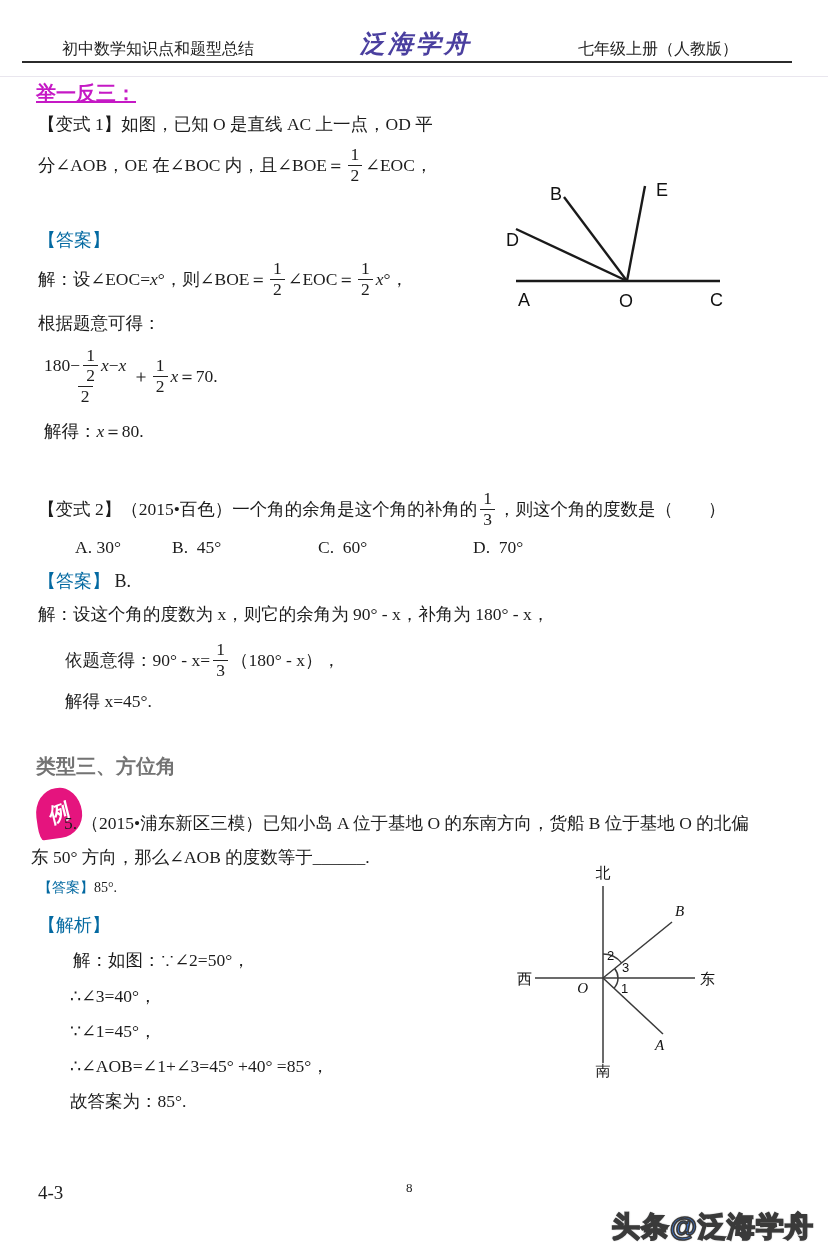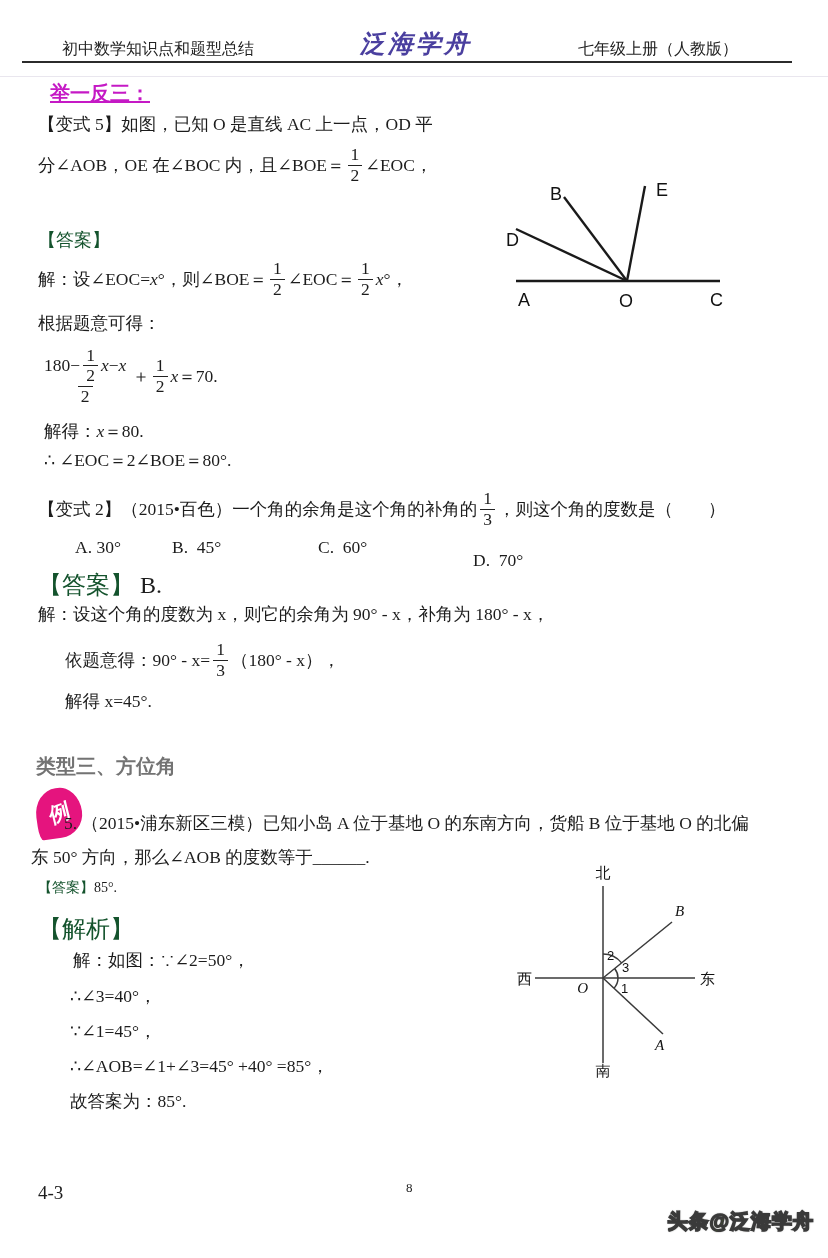--- a/index.html
+++ b/index.html
@@ -9,59 +9,59 @@
   
   .hdr{position:absolute;left:62px;right:90px;top:30px;height:30px;display:flex;
        justify-content:space-between;align-items:flex-end;}
   .hdr-left,.hdr-right{font-size:16px;color:#222;}
   .hdr-center{font-size:25px;color:#4a3f9f;font-weight:bold;font-style:italic;letter-spacing:3px;}
   .hdr-rule{position:absolute;left:22px;right:36px;top:61px;border-top:2.5px solid #2b2b2b;}
   .hdr-rule2{position:absolute;left:0px;right:0px;top:76px;border-top:1px solid #e9e6ee;}
   
   .h-magenta{color:#c519c5;font-weight:bold;font-size:20px;text-decoration:underline;font-family:"Liberation Sans",sans-serif;}
   .h-orange{color:#737373;font-weight:bold;font-size:20px;font-family:"Liberation Sans",sans-serif;}
-  .lbl{color:#14532d;}
+  .lbl{color:#0369a1;}
   
   .rich{display:flex;align-items:center;white-space:pre;}
   .frac{display:inline-flex;flex-direction:column;align-items:center;margin:0 3px;line-height:1.12;text-align:center;}
   .frac .num,.frac .den{display:flex;align-items:center;justify-content:center;white-space:pre;padding:0 3px;}
   .frac .den{border-top:1.5px solid #222;}
   i{font-style:italic;}
   
   .badge{position:absolute;left:36px;top:788px;width:46px;height:50px;background:#e5147e;
          border-radius:52% 48% 54% 10% / 55% 55% 50% 30%;transform:rotate(-8deg);
          display:flex;align-items:center;justify-content:center;}
   .badge span{color:#fff;font-weight:bold;font-size:21px;transform:rotate(-14deg) skewX(-8deg);
               font-family:"Liberation Sans",sans-serif;}
   
   .foot-left{font-size:19px;text-align:center;}
   .foot-page{font-size:13px;}
-  .watermark{font-family:"Liberation Sans",sans-serif;font-weight:bold;font-size:20px;color:#4d7c0f;
+  .watermark{font-family:"Liberation Sans",sans-serif;font-weight:bold;font-size:28px;color:#3b82f6;
              -webkit-text-stroke:1.6px #3a3a3a;letter-spacing:1px;
              text-shadow:0 0 2px #444, 0 0 1px #444;}
   svg text{font-family:"Liberation Sans",sans-serif;fill:#111;}
   svg .ser{font-family:"Liberation Serif",serif;font-style:italic;}
   svg .cjk{font-family:"Liberation Serif",serif;font-style:normal;}
 </style>
 </head>
 <body>
 
 <div class="page">
 
   <div class="hdr">
     <span class="hdr-left">初中数学知识点和题型总结</span>
     <span class="hdr-center">泛海学舟</span>
     <span class="hdr-right">七年级上册（人教版）</span>
   </div>
   <div class="hdr-rule"></div>
   <div class="hdr-rule2"></div>
 
-  <div class="abs h-magenta" style="left:50px;top:80px;font-family:Liberation Mono, monospace;">举一反三：</div>
+  <div class="abs h-magenta" style="left:36px;top:80px;font-family:Liberation Mono, monospace;">举一反三：</div>
 
-  <div class="abs" style="left:38px;top:112px;">【变式 5】如图，已知 O 是直线 AC 上一点，OD 平</div>
+  <div class="abs" style="left:38px;top:112px;">【变式 1】如图，已知 O 是直线 AC 上一点，OD 平</div>
   <div class="abs rich" style="left:38px;top:138px;height:54px;">分∠AOB，OE 在∠BOC 内，且∠BOE＝<span class="frac"><span class="num">1</span><span class="den">2</span></span>∠EOC，</div>
 
   <svg class="abs" style="left:498px;top:172px;" width="232" height="142" viewBox="0 0 232 142">
     <g stroke="#1a1a1a" stroke-width="2.4" fill="none">
       <line x1="18" y1="109" x2="222" y2="109"></line>
       <line x1="129" y1="109" x2="147" y2="14"></line>
       <line x1="129" y1="109" x2="66" y2="25"></line>
       <line x1="129" y1="109" x2="18" y2="57"></line>
     </g>
     <text x="52" y="28" font-size="18">B</text>
@@ -71,48 +71,47 @@
     <text x="121" y="135" font-size="18">O</text>
     <text x="212" y="134" font-size="18">C</text>
   </svg>
 
   <div class="abs lbl" style="left:38px;top:228px;font-size:18px;">【答案】</div>
 
   <div class="abs rich" style="left:38px;top:252px;height:54px;">解：设∠EOC=<i>x</i>°，则∠BOE＝<span class="frac"><span class="num">1</span><span class="den">2</span></span>∠EOC＝<span class="frac"><span class="num">1</span><span class="den">2</span></span><i>x</i>°，</div>
   <div class="abs" style="left:38px;top:311px;">根据题意可得：</div>
   <div class="abs rich" style="left:38px;top:339px;height:74px;"><span class="frac"><span class="num">180−<span class="frac"><span class="num">1</span><span class="den">2</span></span><i>x</i>−<i>x</i></span><span class="den">2</span></span>＋<span class="frac"><span class="num">1</span><span class="den">2</span></span><i>x</i>＝70.</div>
   <div class="abs rich" style="left:44px;top:418px;height:26px;">解得：<i>x</i>＝80.</div>
-  <div class="abs" style="left:44px;top:448px;">∴ ∠EOC＝2∠BOE＝80°.</div>
 
   <div class="abs rich" style="left:38px;top:484px;height:50px;">【变式 2】（2015•百色）一个角的余角是这个角的补角的<span class="frac"><span class="num">1</span><span class="den">3</span></span>，则这个角的度数是（　　）</div>
 
   <div>
     <span class="abs" style="left:75px;top:537px;">A. 30°</span>
     <span class="abs" style="left:172px;top:537px;">B.  45°</span>
     <span class="abs" style="left:318px;top:537px;">C.  60°</span>
-    <span class="abs" style="left:473px;top:537px;margin-top:13px;">D.  70°</span>
+    <span class="abs" style="left:473px;top:537px;">D.  70°</span>
   </div>
 
-  <div class="abs" style="left:38px;top:569px;font-size:24px;"><span class="lbl">【答案】</span><span> B.</span></div>
+  <div class="abs" style="left:38px;top:569px;font-size:18px;"><span class="lbl">【答案】</span><span> B.</span></div>
 
   <div class="abs" style="left:38px;top:602px;">解：设这个角的度数为 x，则它的余角为 90° - x，补角为 180° - x，</div>
   <div class="abs rich" style="left:65px;top:633px;height:54px;">依题意得：90° - x=<span class="frac"><span class="num">1</span><span class="den">3</span></span>（180° - x），</div>
   <div class="abs" style="left:65px;top:689px;">解得 x=45°.</div>
 
   <div class="abs h-orange" style="left:36px;top:753px;">类型三、方位角</div>
 
   <div class="badge">
       <span>例</span>
     </div>
 
   <div class="abs" style="left:64px;top:811px;">5. （2015•浦东新区三模）已知小岛 A 位于基地 O 的东南方向，货船 B 位于基地 O 的北偏</div>
   <div class="abs" style="left:31px;top:845px;">东 50° 方向，那么∠AOB 的度数等于______.</div>
 
   <div class="abs" style="left:38px;top:879px;font-size:14px;"><span class="lbl">【答案】</span><span>85°.</span></div>
-  <div class="abs lbl" style="left:38px;top:913px;font-size:24px;">【解析】</div>
+  <div class="abs lbl" style="left:38px;top:913px;font-size:18px;">【解析】</div>
 
   <div class="abs" style="left:38px;top:948px;margin-left:35px;">解：如图：∵∠2=50°，</div>
   <div class="abs" style="left:70px;top:984px;">∴∠3=40°，</div>
   <div class="abs" style="left:70px;top:1019px;">∵∠1=45°，</div>
   <div class="abs" style="left:70px;top:1054px;">∴∠AOB=∠1+∠3=45° +40° =85°，</div>
   <div class="abs" style="left:70px;top:1089px;">故答案为：85°.</div>
 
   <svg class="abs" style="left:503px;top:860px;" width="235" height="228" viewBox="0 0 235 228">
     <g stroke="#3a3a3a" stroke-width="1.5" fill="none">
       <line x1="100" y1="26" x2="100" y2="203"></line>

